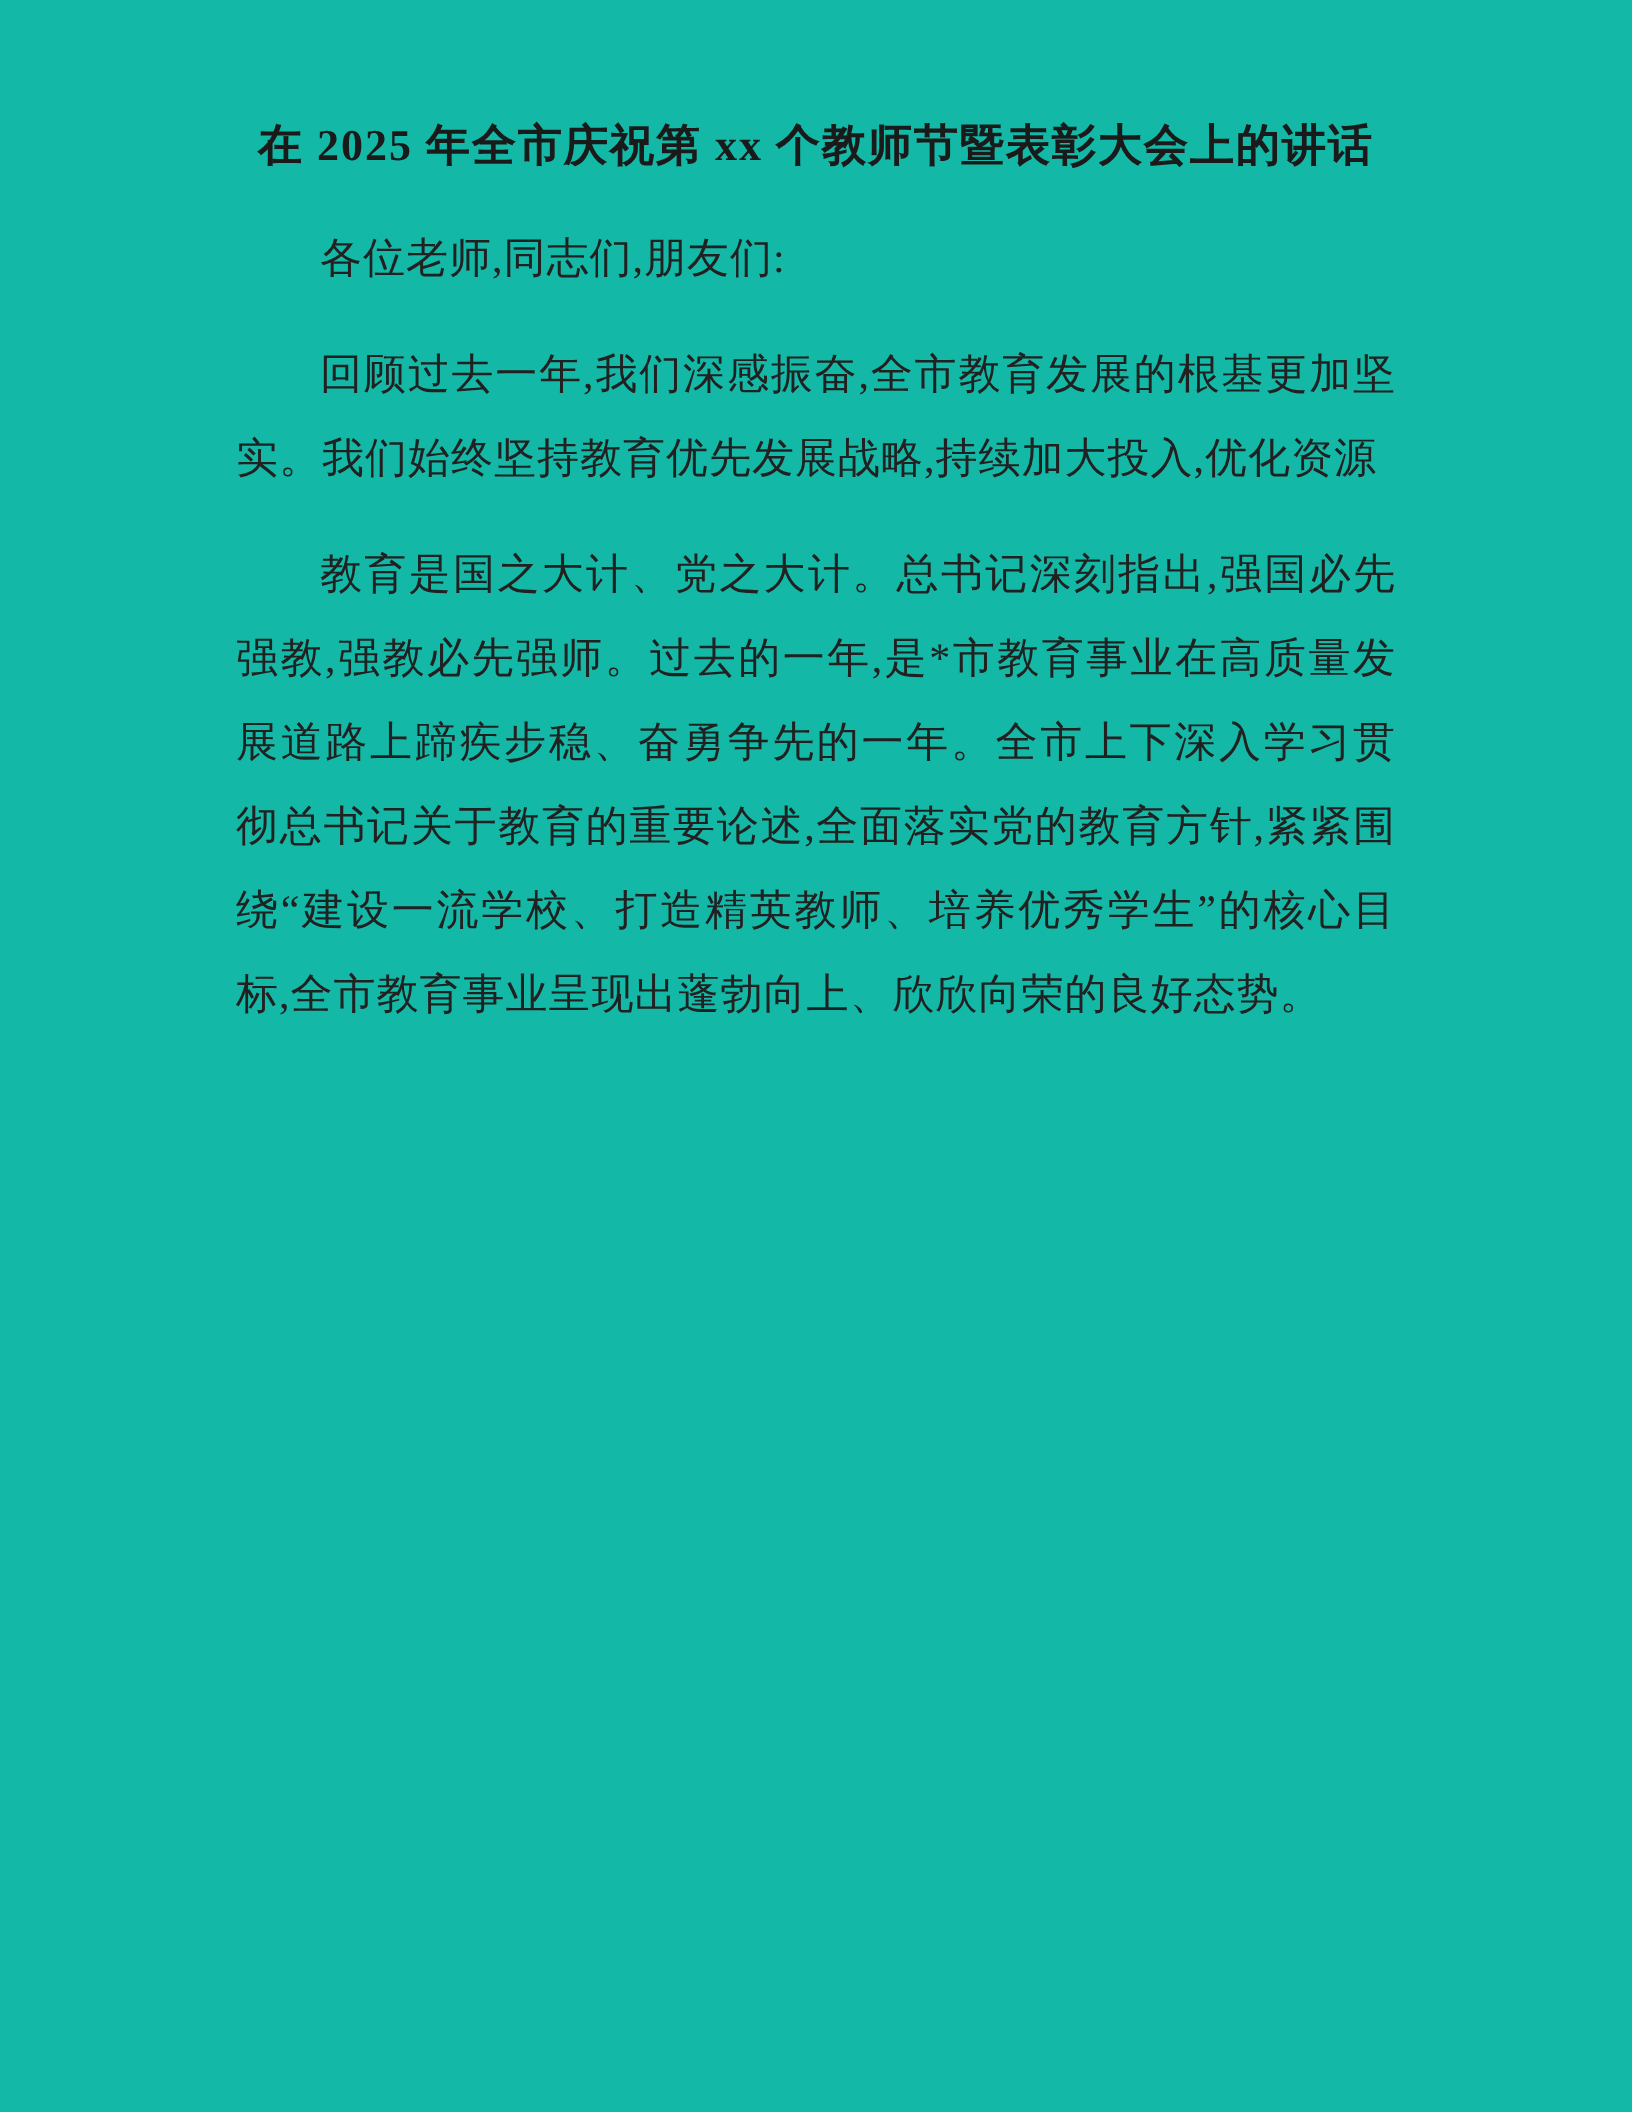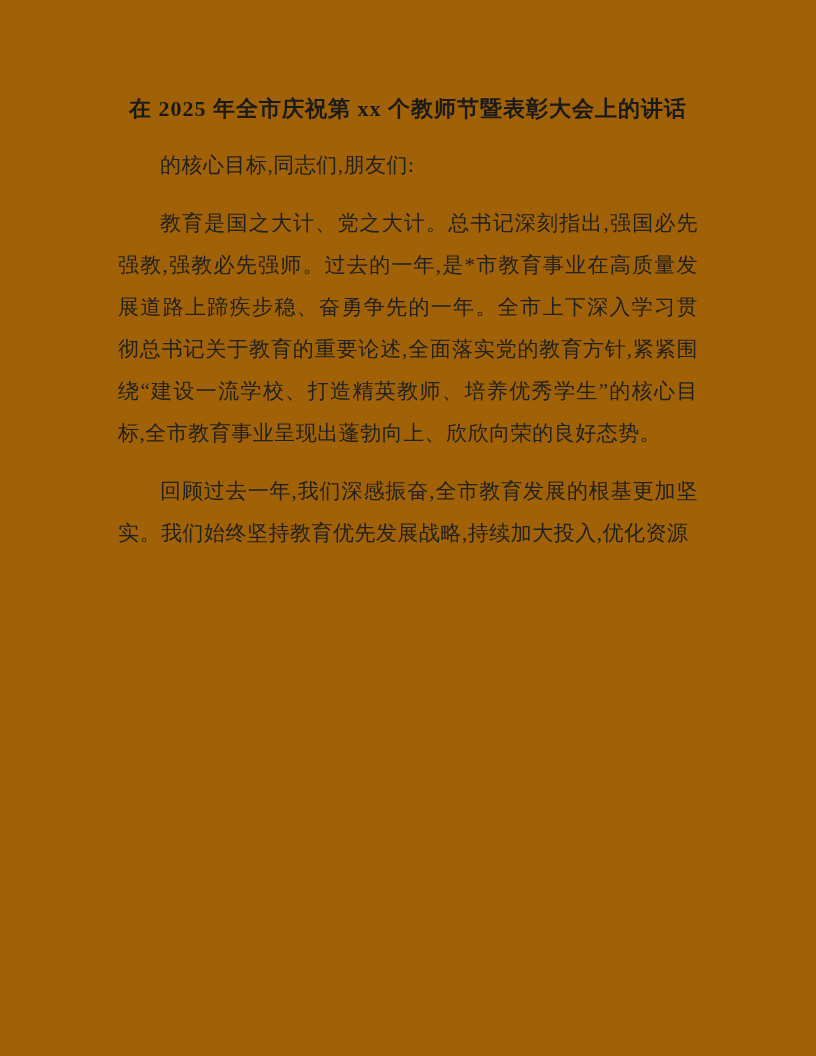--- a/index.html
+++ b/index.html
@@ -5,23 +5,23 @@
   html, body {
     margin: 0;
     padding: 0;
     background: #ffffff;
   }
   .page {
     position: relative;
     width: 816px;
     height: 1056px;
     margin: 0 auto;
-    background: #a16207;
+    background: #14b8a6;
     box-sizing: border-box;
-    padding: 88px 118px 0 118px;
+    padding: 52px 118px 0 118px;
     overflow: hidden;
     font-family: "Liberation Serif", serif;
     color: #212121;
   }
   .doc-title {
     margin: 0 0 14px 0;
     font-size: 22px;
     font-weight: 700;
     line-height: 42px;
     text-align: center;
@@ -39,19 +39,19 @@
     letter-spacing: 0.5px;
     color: #212121;
   }
 </style>
 </head>
 <body>
 
 <div class="page">
   <h1 class="doc-title">在 2025 年全市庆祝第 xx 个教师节暨表彰大会上的讲话</h1>
 
-  <p class="doc-para">的核心目标,同志们,朋友们:</p>
+  <p class="doc-para">各位老师,同志们,朋友们:</p>
 
 
+  <p class="doc-para">回顾过去一年,我们深感振奋,全市教育发展的根基更加坚实。我们始终坚持教育优先发展战略,持续加大投入,优化资源</p>
+
   <p class="doc-para">教育是国之大计、党之大计。总书记深刻指出,强国必先强教,强教必先强师。过去的一年,是*市教育事业在高质量发展道路上蹄疾步稳、奋勇争先的一年。全市上下深入学习贯彻总书记关于教育的重要论述,全面落实党的教育方针,紧紧围绕“建设一流学校、打造精英教师、培养优秀学生”的核心目标,全市教育事业呈现出蓬勃向上、欣欣向荣的良好态势。</p>
-
-  <p class="doc-para">回顾过去一年,我们深感振奋,全市教育发展的根基更加坚实。我们始终坚持教育优先发展战略,持续加大投入,优化资源</p>
 </div>
 
 </body></html>

